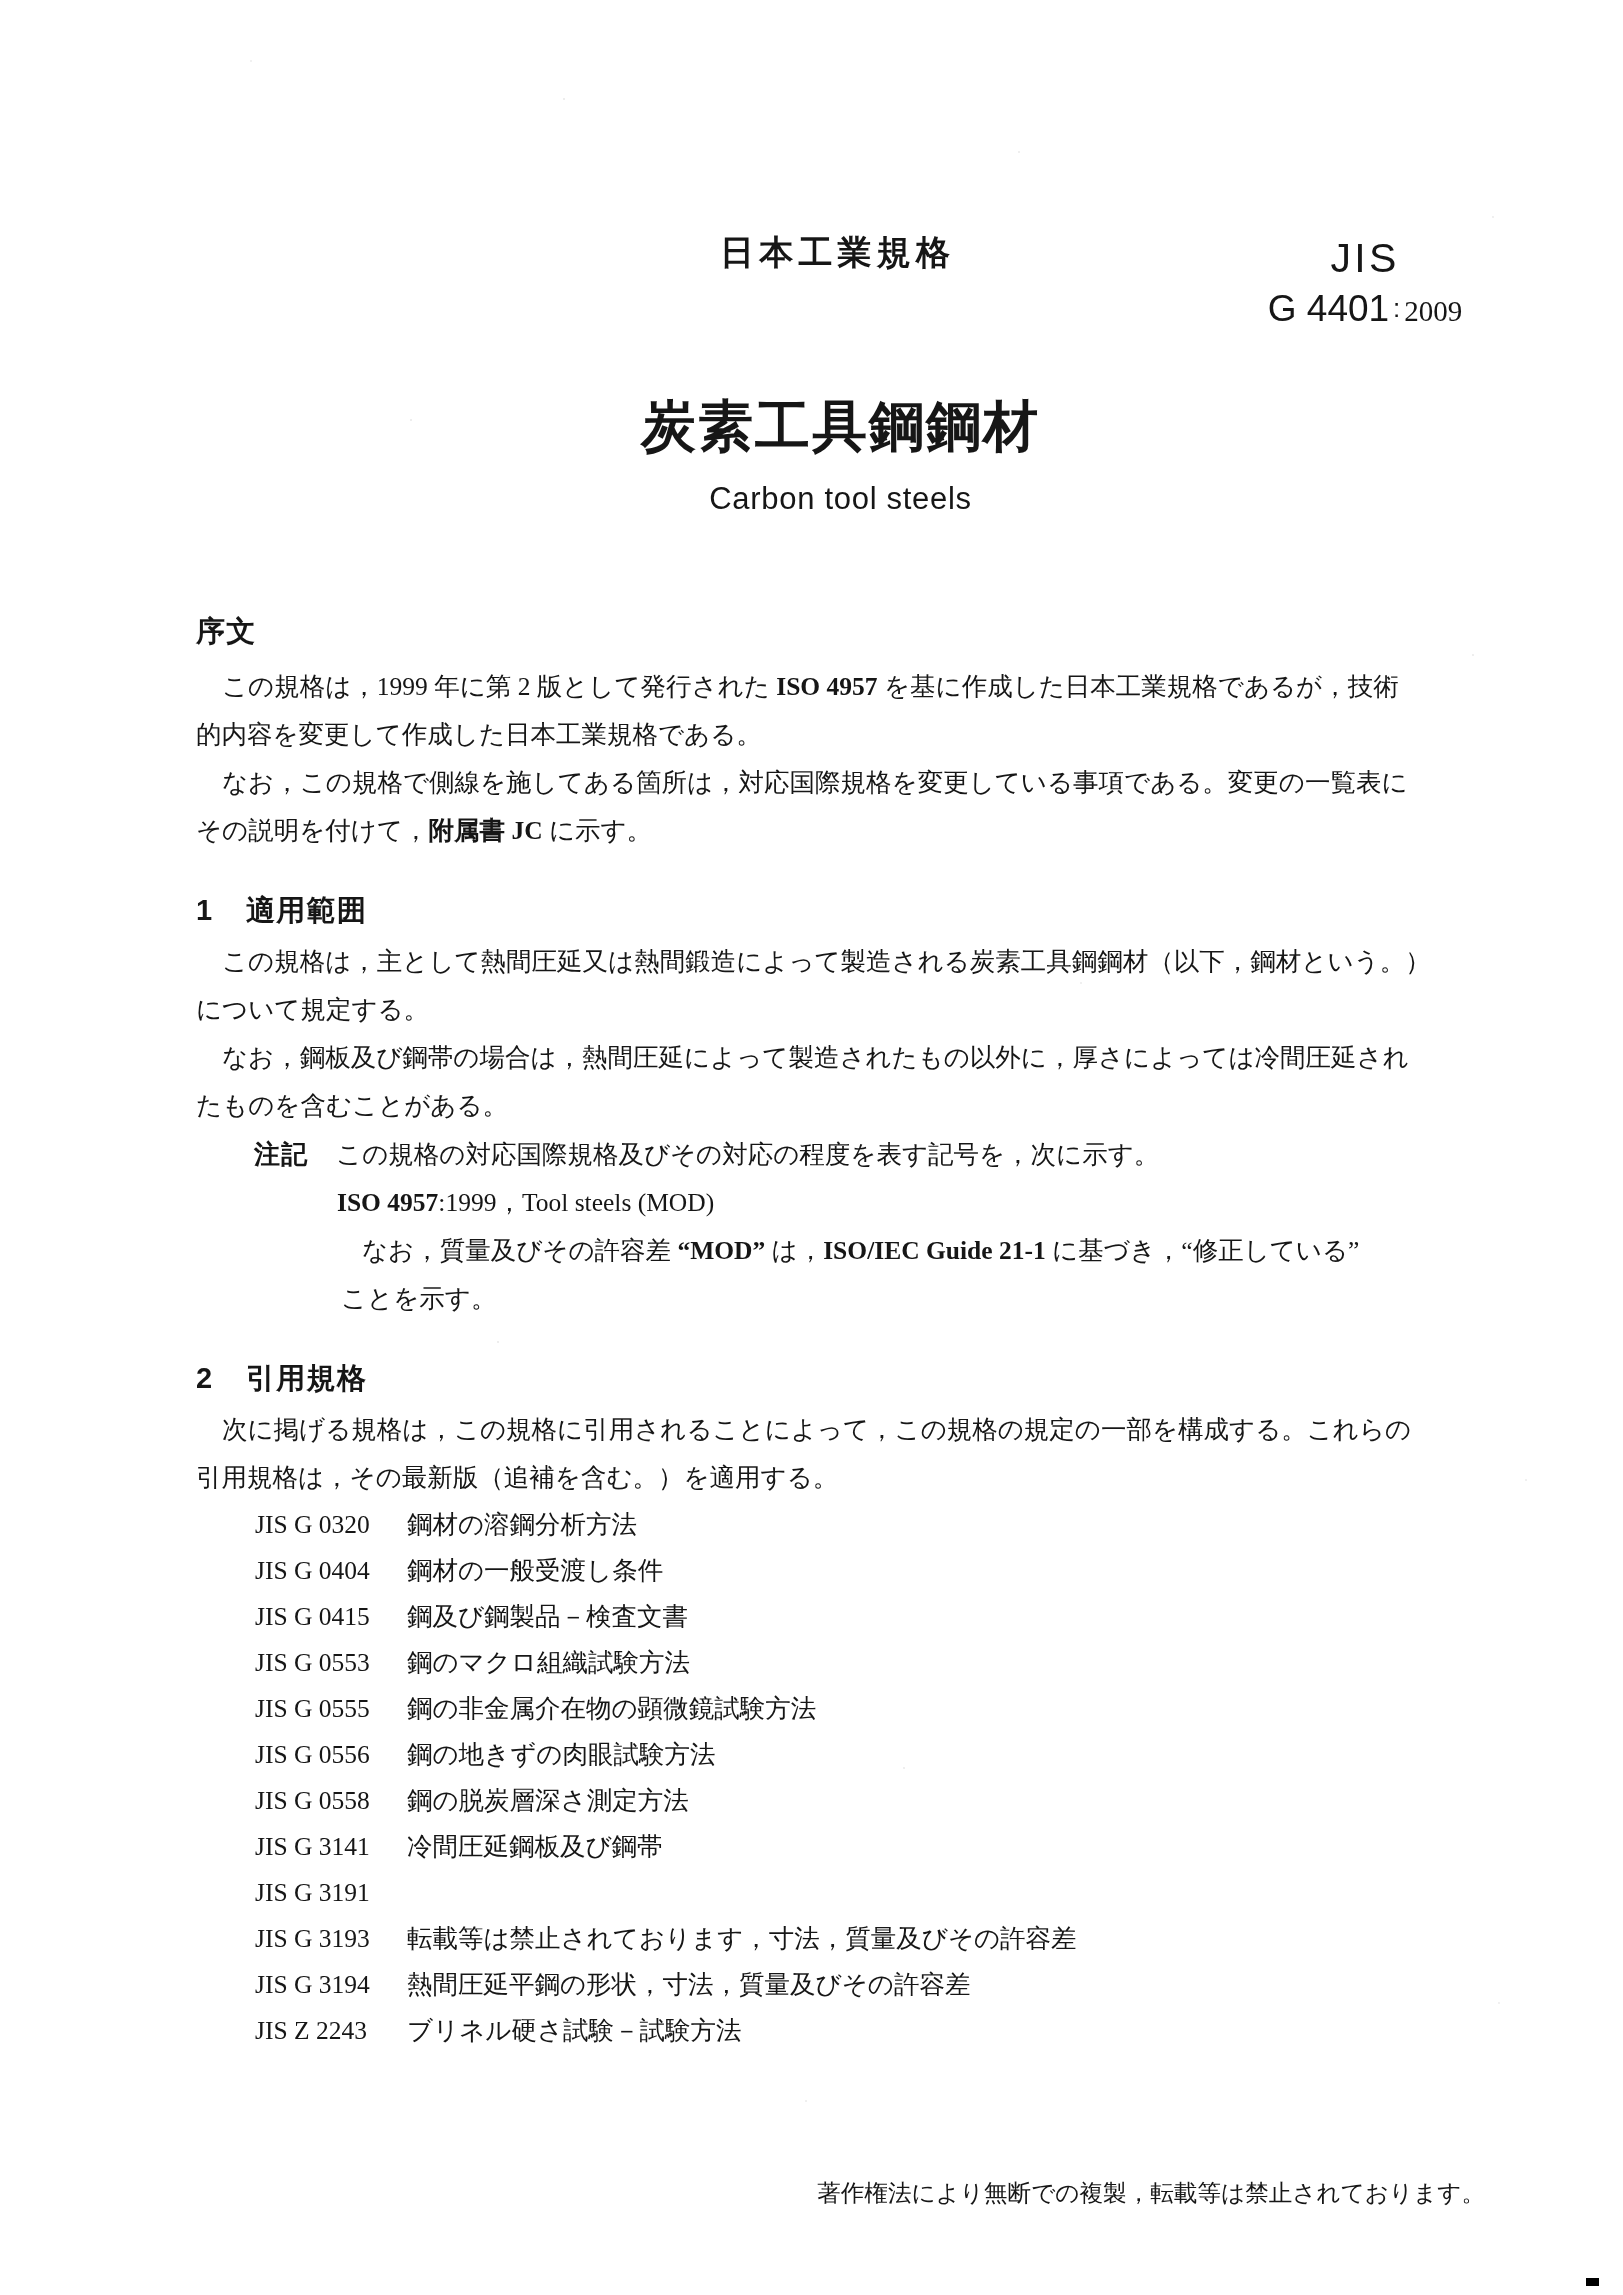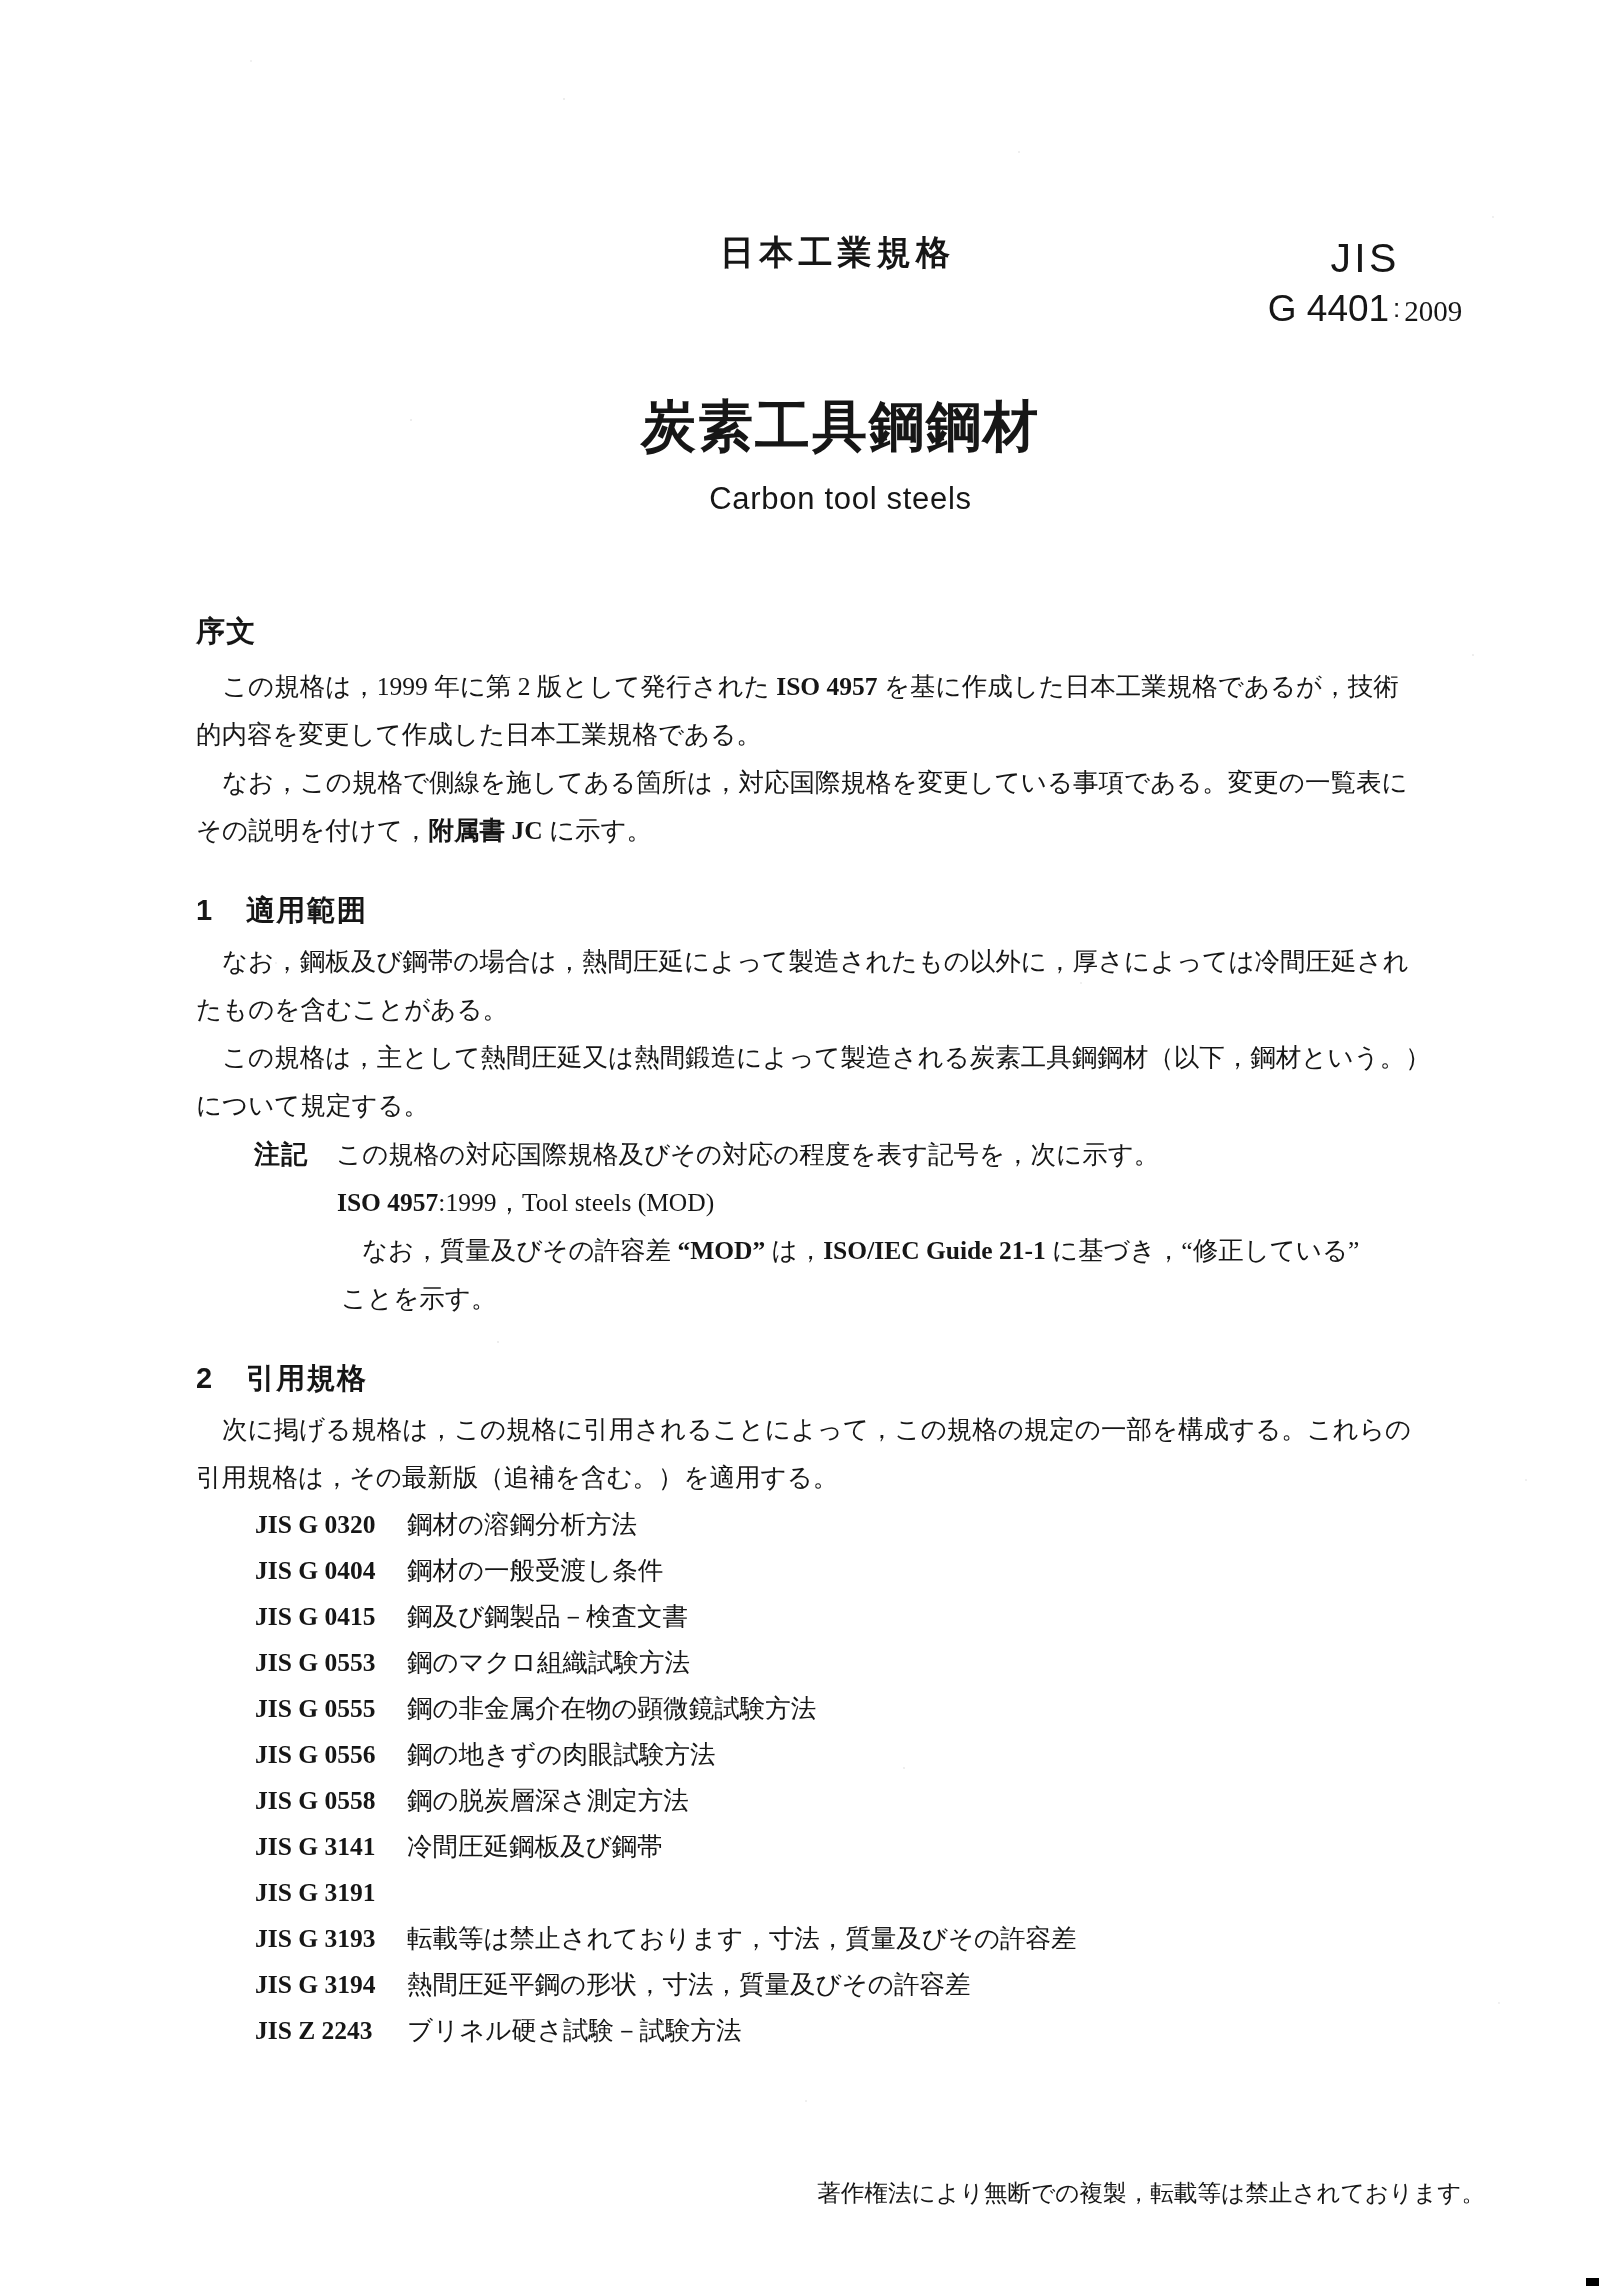--- a/index.html
+++ b/index.html
@@ -62,21 +62,21 @@
   .note-first{padding-left:58px;}
   .note-label{
     font-family:Liberation Sans, sans-serif;font-weight:bold;
     font-size:26px;margin-right:27.5px;letter-spacing:1.3px;
   }
   .note-iso{padding-left:141px;}
   .note-nao{padding-left:166px;}
   .note-end{padding-left:145px;}
   
   .ref-row{display:flex;height:46px;line-height:46px;margin-left:59px;white-space:nowrap;}
-  .ref-code{font-weight:bold;flex:0 0 152px;}
+  .ref-code{font-weight:normal;flex:0 0 152px;}
   
   .footer{
     position:absolute;top:2178px;left:196px;width:1289px;text-align:right;
     font-family:"Liberation Serif","DejaVu Serif",serif;font-size:23.6px;line-height:30px;
   }
   .corner-mark{position:absolute;left:1586px;top:2278px;width:25px;height:7.9px;background:#000;}
 </style>
 </head>
 <body>
 
@@ -110,26 +110,26 @@
       <div class="line indent">なお，この規格で側線を施してある箇所は，対応国際規格を変更している事項である。変更の一覧表に</div>
       <div class="line">
         <span>その説明を付けて，</span><span class="b">附属書 JC</span><span> に示す。</span>
       </div>
     </div>
 
     <h2 class="sec-heading h-sec">
       <span class="num">1</span><span>適用範囲</span>
     </h2>
     <div>
+      <div class="line indent">この規格は，主として熱間圧延又は熱間鍛造によって製造される炭素工具鋼鋼材（以下，鋼材という。）</div>
+      <div class="line">について規定する。</div>
+    </div>
+    <div>
       <div class="line indent">なお，鋼板及び鋼帯の場合は，熱間圧延によって製造されたもの以外に，厚さによっては冷間圧延され</div>
       <div class="line">たものを含むことがある。</div>
-    </div>
-    <div>
-      <div class="line indent">この規格は，主として熱間圧延又は熱間鍛造によって製造される炭素工具鋼鋼材（以下，鋼材という。）</div>
-      <div class="line">について規定する。</div>
     </div>
     <div>
       <div class="line note-first">
         <span class="note-label">注記</span><span>この規格の対応国際規格及びその対応の程度を表す記号を，次に示す。</span>
       </div>
       <div class="line note-iso">
         <span class="b">ISO 4957</span><span>:1999，Tool steels (MOD)</span>
       </div>
       <div class="line note-nao">
         <span>なお，質量及びその許容差 </span><span class="b">“MOD”</span><span> は，</span><span class="b">ISO/IEC Guide 21-1</span><span> に基づき，“修正している”</span>

